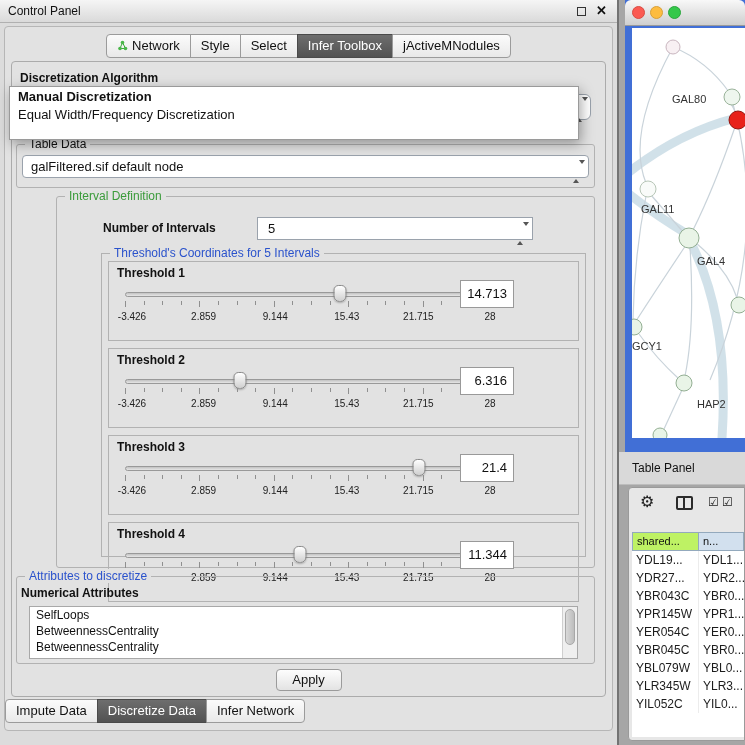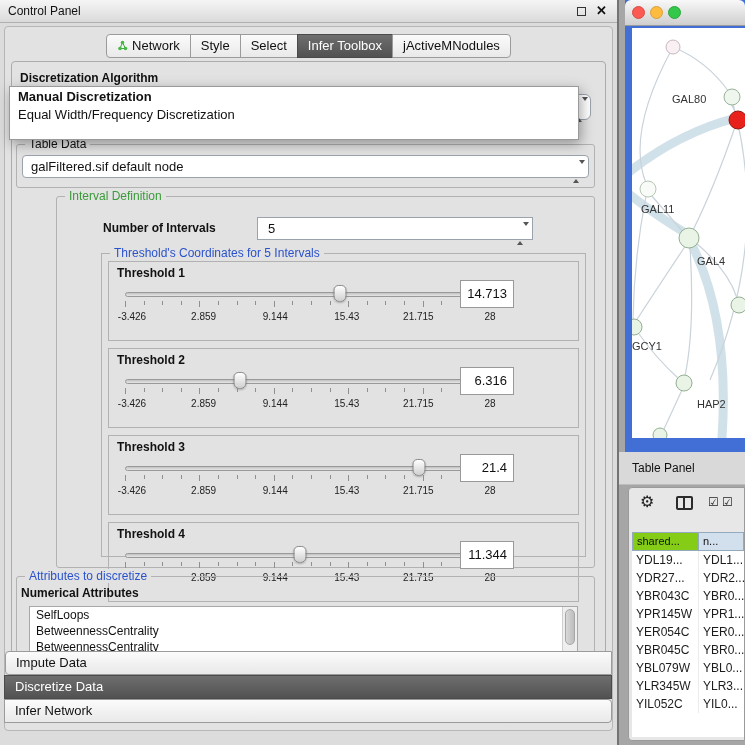--- a/index.html
+++ b/index.html
@@ -88,21 +88,21 @@
              border:1px solid #a8a8a8; overflow:hidden; }
   .list-item { font-size:12px; line-height:16px; padding-left:6px; }
   .list-scroll { position:absolute; right:0; top:0; bottom:0; width:15px; background:#efefef; border-left:1px solid #cfcfcf; }
   .sbthumb { position:absolute; left:2px; top:2px; width:10px; height:36px;
              background:linear-gradient(90deg,#d9d9d9,#bdbdbd); border:1px solid #a8a8a8; border-radius:5px; }
 
   .apply-btn { position:absolute; left:50%; transform:translateX(-50%); bottom:5px; width:66px; height:22px;
                background:linear-gradient(#fdfdfd,#e3e3e3); border:1px solid #9b9b9b; border-radius:4px;
                font-size:13px; text-align:center; line-height:20px; }
 
-  .bottom-tabs { position:absolute; bottom:7px; left:0; right:0; display:flex; justify-content:flex-start;flex-direction:column; }
+  .bottom-tabs { position:absolute; bottom:7px; left:0; right:0; display:flex; justify-content:flex-start; }
 
   
   .net-win { position:absolute; left:625px; top:0; width:120px; height:452px; background:#416fd6; }
   .net-titlebar { position:absolute; left:0; top:0; right:0; height:26px;
                   background:linear-gradient(#f8f8f8,#cfcfcf); border-bottom:1px solid #9a9a9a; border-radius:6px 6px 0 0; }
   .tl { position:absolute; top:6px; width:13px; height:13px; border-radius:50%; }
   .tl.red    { left:7px;  background:#fb5a52; border:1px solid #d94c42; }
   .tl.yellow { left:25px; background:#fdbc40; border:1px solid #d8a038; }
   .tl.green  { left:43px; background:#34c84a; border:1px solid #2aa63d; }
   .net-canvas { position:absolute; left:7px; top:28px; right:0; bottom:14px; background:#fff; overflow:hidden; }
@@ -114,21 +114,21 @@
                background:#e7e7e7; border:1px solid #9a9a9a; border-radius:4px 0 0 4px; }
   .tp-toolbar { position:absolute; left:0; top:0; right:0; height:32px; }
   .gear-ic { position:absolute; left:11px; top:4px; font-size:16px; color:#222; }
   .col-ic  { position:absolute; left:47px; top:8px; width:17px; height:14px; border:2px solid #2b2b2b; border-radius:2px; }
   .col-ic i { position:absolute; left:5px; top:0; bottom:0; width:2px; background:#2b2b2b; }
   .chk-ic { position:absolute; top:7px; font-size:12px; color:#222; }
   .chk1 { left:79px; } .chk2 { left:93px; }
   .tp-table { position:absolute; left:3px; right:0; top:44px; bottom:3px; background:#fff; overflow:hidden; }
   .tp-header { display:flex; height:19px; }
   .hc { font-size:11px; line-height:17px; padding-left:4px; border:1px solid #93a9bd; overflow:hidden; white-space:nowrap; }
-  .hc.c1 { width:67px; background:#84cc16; }
+  .hc.c1 { width:67px; background:#bef264; }
   .hc.c2 { flex:1; background:#d2e0ee; border-left:none; }
   .tp-row { display:flex; height:18px; }
   .tc { font-size:12px; line-height:18px; padding-left:4px; color:#1c1c1c; overflow:hidden; white-space:nowrap; }
   .tc.c1 { width:67px; border-right:1px solid #ececec; }
   .tc.c2 { flex:1; }
 </style>
 </head>
 <body>
 
 <div class="cp">

